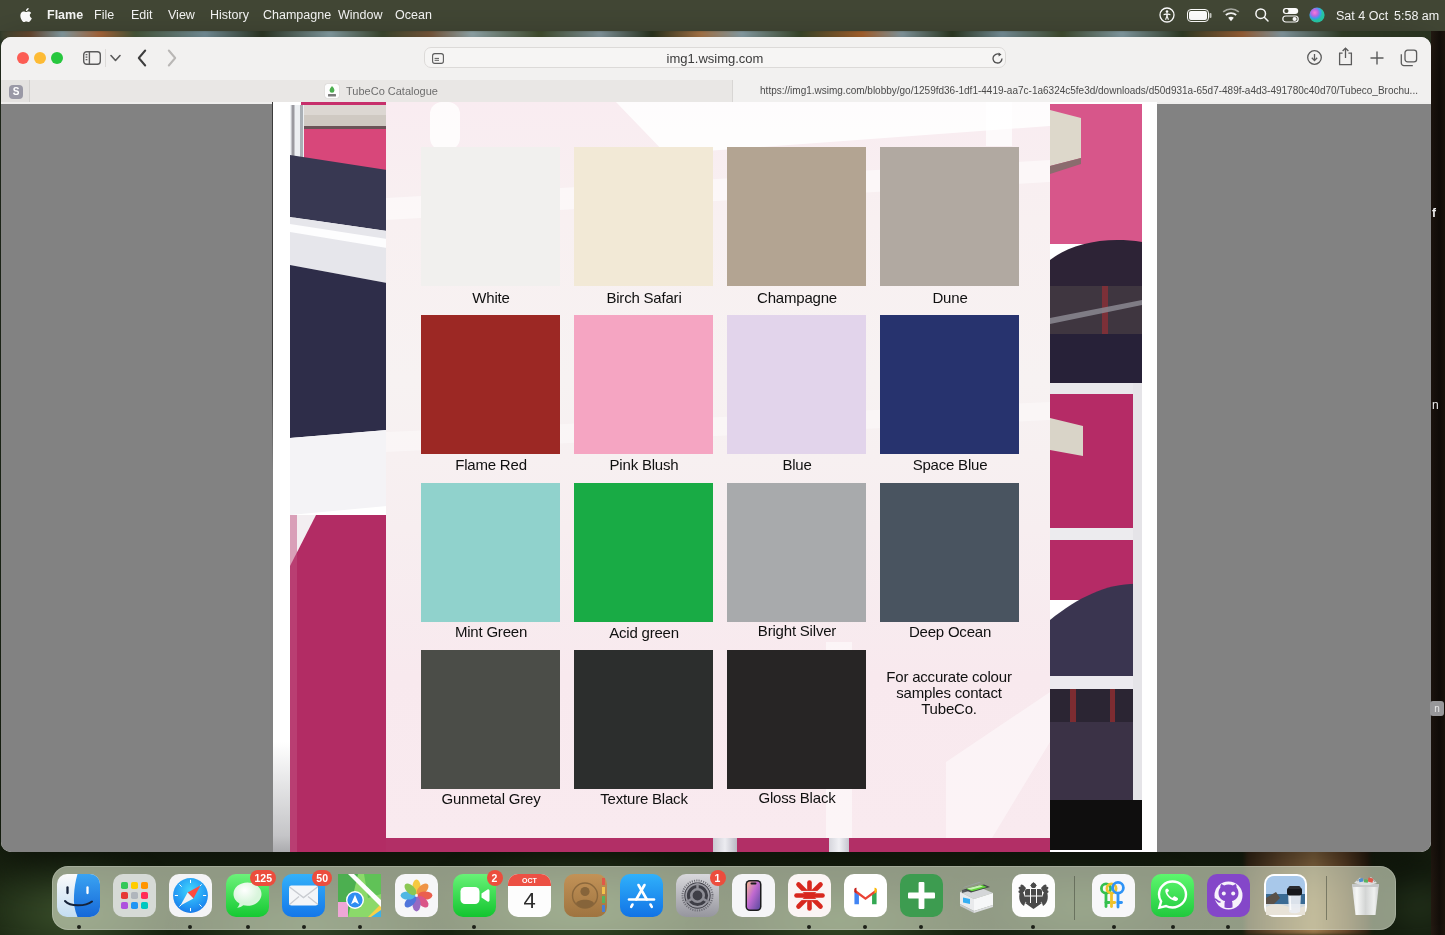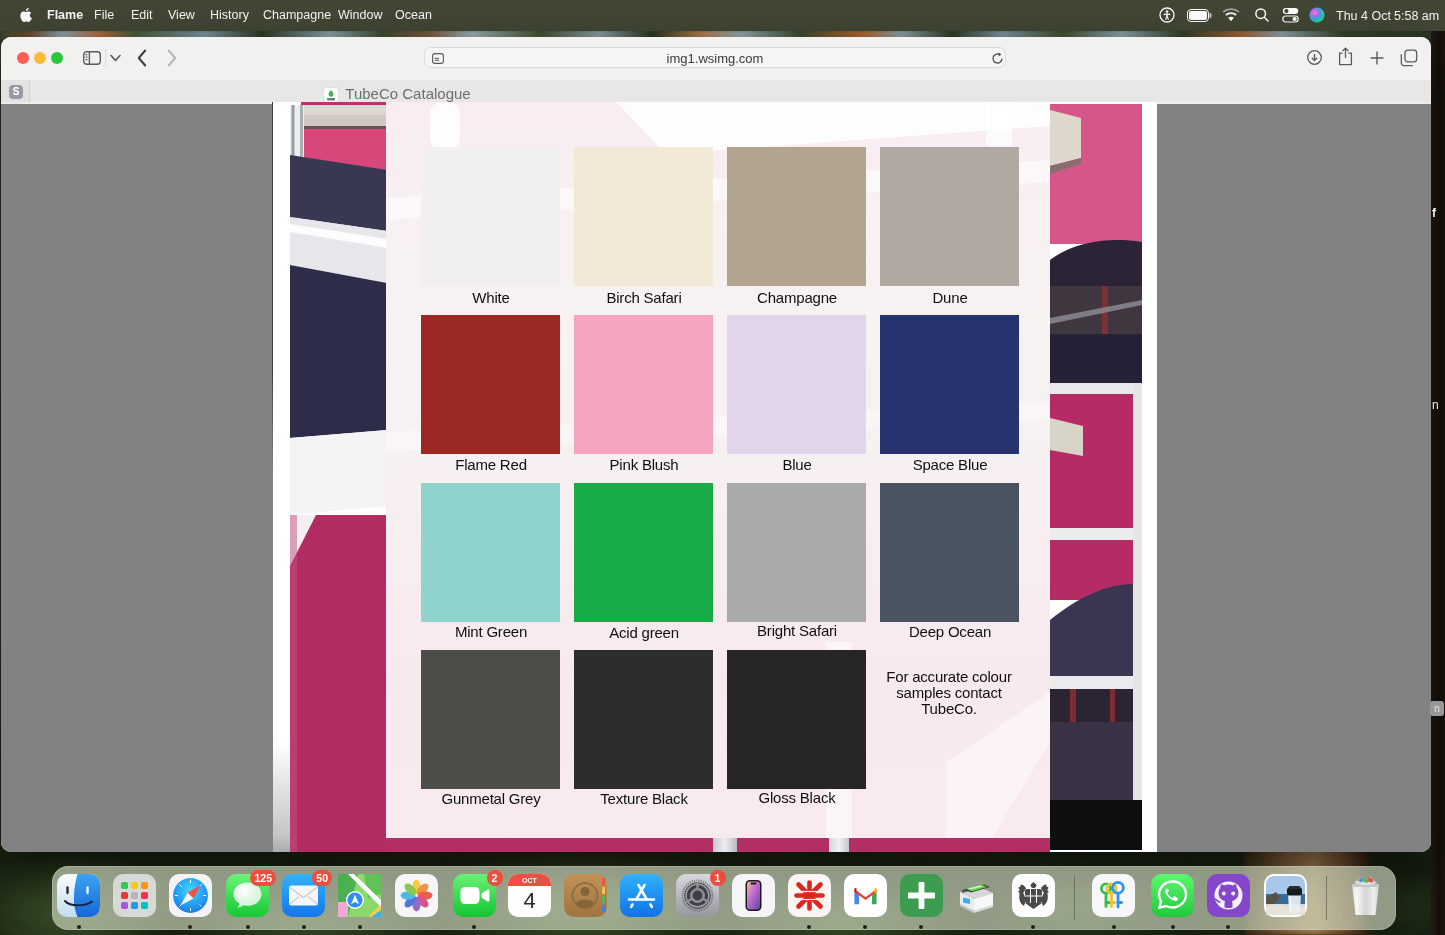--- a/index.html
+++ b/index.html
@@ -31,22 +31,22 @@
 .tl { position:absolute; top:15px; width:12px; height:12px; border-radius:50%; }
 #urlfield { position:absolute; left:423px; top:9.5px; width:582px; height:21.5px; border-radius:7px;
   background:#f6f5f4; border:1px solid #dcdad8; color:#3b3b3b; font-size:13px; text-align:center; line-height:21px; }
 
 
 #tabbar { position:absolute; left:0; top:43px; width:100%; height:21.5px; background:#e9e7e5; }
 #pintab { position:absolute; left:0; top:0; width:29px; height:21.5px; background:#e4e2e0; border-right:1px solid #d3d1cf; }
 #pintab .sq { position:absolute; left:8px; top:5px; width:14px; height:14px; border-radius:4px; background:#9a99a6;
   color:#fff; font-size:10px; font-weight:bold; text-align:center; line-height:14px; }
 #tab1 { position:absolute; left:30px; top:0; width:701px; height:21.5px; background:#e9e7e5; }
-#tab1 .inner { position:absolute; left:16px; top:0; width:100%; height:100%; display:flex; align-items:flex-end; justify-content:center;
-  font-size:15px; color:#6e6e6e; }
+#tab1 .inner { position:absolute; left:0; top:0; width:100%; height:100%; display:flex; align-items:center; justify-content:center;
+  font-size:11px; color:#6e6e6e; }
 #tab1 .fav { width:14px; height:14px; border-radius:2px; background:#fdfdfd; margin-right:7px; position:relative; box-shadow:0 0 1px rgba(0,0,0,.3);}
 #tab2 { position:absolute; left:731px; top:0; width:699px; height:21.5px; background:#f1f0ef; border-left:1px solid #d8d6d4;
   display:flex; align-items:center; justify-content:center; padding-left:14px; font-size:10px; color:#4a4a4a; white-space:nowrap; overflow:hidden; }
 #tabbar .bline { position:absolute; left:0; bottom:-2px; width:100%; height:2px; background:#f7f6f5; }
 
 
 #content { position:absolute; left:0; top:64.5px; width:1430px; height:750.5px; background:#828282; }
 #page { position:absolute; left:272px; top:0; width:884px; height:750.5px; background:#ffffff; }
 
 #lphoto { position:absolute; left:17px; top:0; width:97px; height:750.5px; background:#fff; overflow:hidden; }
@@ -144,21 +144,21 @@
           <radialGradient id="siri" cx="35%" cy="35%">
             <stop offset="0%" stop-color="#ff7de0"></stop>
             <stop offset="45%" stop-color="#b86ae8"></stop>
             <stop offset="75%" stop-color="#3fa0f5"></stop>
             <stop offset="100%" stop-color="#27c8a8"></stop>
           </radialGradient>
         </defs>
         <circle cx="8" cy="8" r="7.6" fill="url(#siri)"></circle>
       </svg>
   </div>
-  <div class="mi" style="left:1336px; font-size:12.5px; top:8.5px;">Thu 4 Oct</div>
+  <div class="mi" style="left:1336px; font-size:12.5px; top:8.5px;">Sat 4 Oct</div>
   <div class="mi" style="left:1394px; font-size:12.5px; top:8.5px;">5:58 am</div>
 </div>
 
 <div id="win">
   <div id="toolbar">
     <div class="tl" style="left:16px; background:#fc5d54;"></div>
     <div class="tl" style="left:33px; background:#fdbb35;"></div>
     <div class="tl" style="left:50px; background:#27c73e;"></div>
 
     <svg class="abs" style="left:82px; top:14px;" width="18" height="14" viewBox="0 0 18 14">
@@ -217,20 +217,21 @@
       </div>
     <div id="tab1">
       <div class="inner">
         <span class="fav"><svg width="14" height="14" viewBox="0 0 14 14">
               <path d="M7 2 C8.6 3.6 9.4 5 9.4 6.4 A2.4 2.4 0 0 1 4.6 6.4 C4.6 5 5.6 3.6 7 2Z" fill="#4caf50"></path>
               <rect x="3" y="10" width="8" height="2.4" rx="0.5" fill="#7a7a7a"></rect>
             </svg></span>
         TubeCo Catalogue
       </div>
     </div>
+    <div id="tab2">https://img1.wsimg.com/blobby/go/1259fd36-1df1-4419-aa7c-1a6324c5fe3d/downloads/d50d931a-65d7-489f-a4d3-491780c40d70/Tubeco_Brochu...</div>
     <div class="bline"></div>
   </div>
 
   <div id="content">
     <div class="abs" style="left:0; top:0; width:273px; height:2.5px; background:#efeeed;"></div>
     <div class="abs" style="left:1156px; top:0; width:274px; height:2.5px; background:#efeeed;"></div>
     <div class="abs" style="left:271px; top:0; width:2.5px; height:370px; background:linear-gradient(180deg,#3c3c3c 70%,#828282);"></div>
     <div class="abs" style="left:718px; top:0.5px; width:4px; height:3.5px; background:#4a4a4a; border-radius:1px;"></div>
     <div id="page">
       <div class="abs" style="left:0; top:640px; width:17px; height:110.5px; background:linear-gradient(180deg,rgba(175,175,178,0) 0%,rgba(166,166,170,.65) 85%,rgba(150,150,154,.8) 100%);"></div>
@@ -314,21 +315,21 @@
       <div class="slabel" style="left:291px; top:354.5px;">Pink Blush</div>
       <div class="slabel" style="left:444px; top:354.5px;">Blue</div>
       <div class="slabel" style="left:597px; top:354.5px;">Space Blue</div>
 
       <div class="swatch" style="left:148px; top:381.5px; background:#90d2cc;"></div>
       <div class="swatch" style="left:301px; top:381.5px; background:#19ab45;"></div>
       <div class="swatch" style="left:454px; top:381.5px; background:#a8aaac;"></div>
       <div class="swatch" style="left:607px; top:381.5px; background:#495460;"></div>
       <div class="slabel" style="left:138px; top:521.5px;">Mint Green</div>
       <div class="slabel" style="left:291px; top:522.5px;text-align:center;">Acid green</div>
-      <div class="slabel" style="left:444px; top:520.5px;">Bright Safari</div>
+      <div class="slabel" style="left:444px; top:520.5px;">Bright Silver</div>
       <div class="slabel" style="left:597px; top:521.5px;">Deep Ocean</div>
 
       <div class="swatch" style="left:148px; top:548.5px; background:#4b4d48;"></div>
       <div class="swatch" style="left:301px; top:548.5px; background:#2c2e2d;"></div>
       <div class="swatch" style="left:454px; top:548.5px; background:#272525;"></div>
       <div class="slabel" style="left:138px; top:688.5px;">Gunmetal Grey</div>
       <div class="slabel" style="left:291px; top:688.5px;">Texture Black</div>
       <div class="slabel" style="left:444px; top:687.5px;">Gloss Black</div>
       <div id="cnote">
         <p>For accurate colour<br>samples contact<br>TubeCo.</p>

